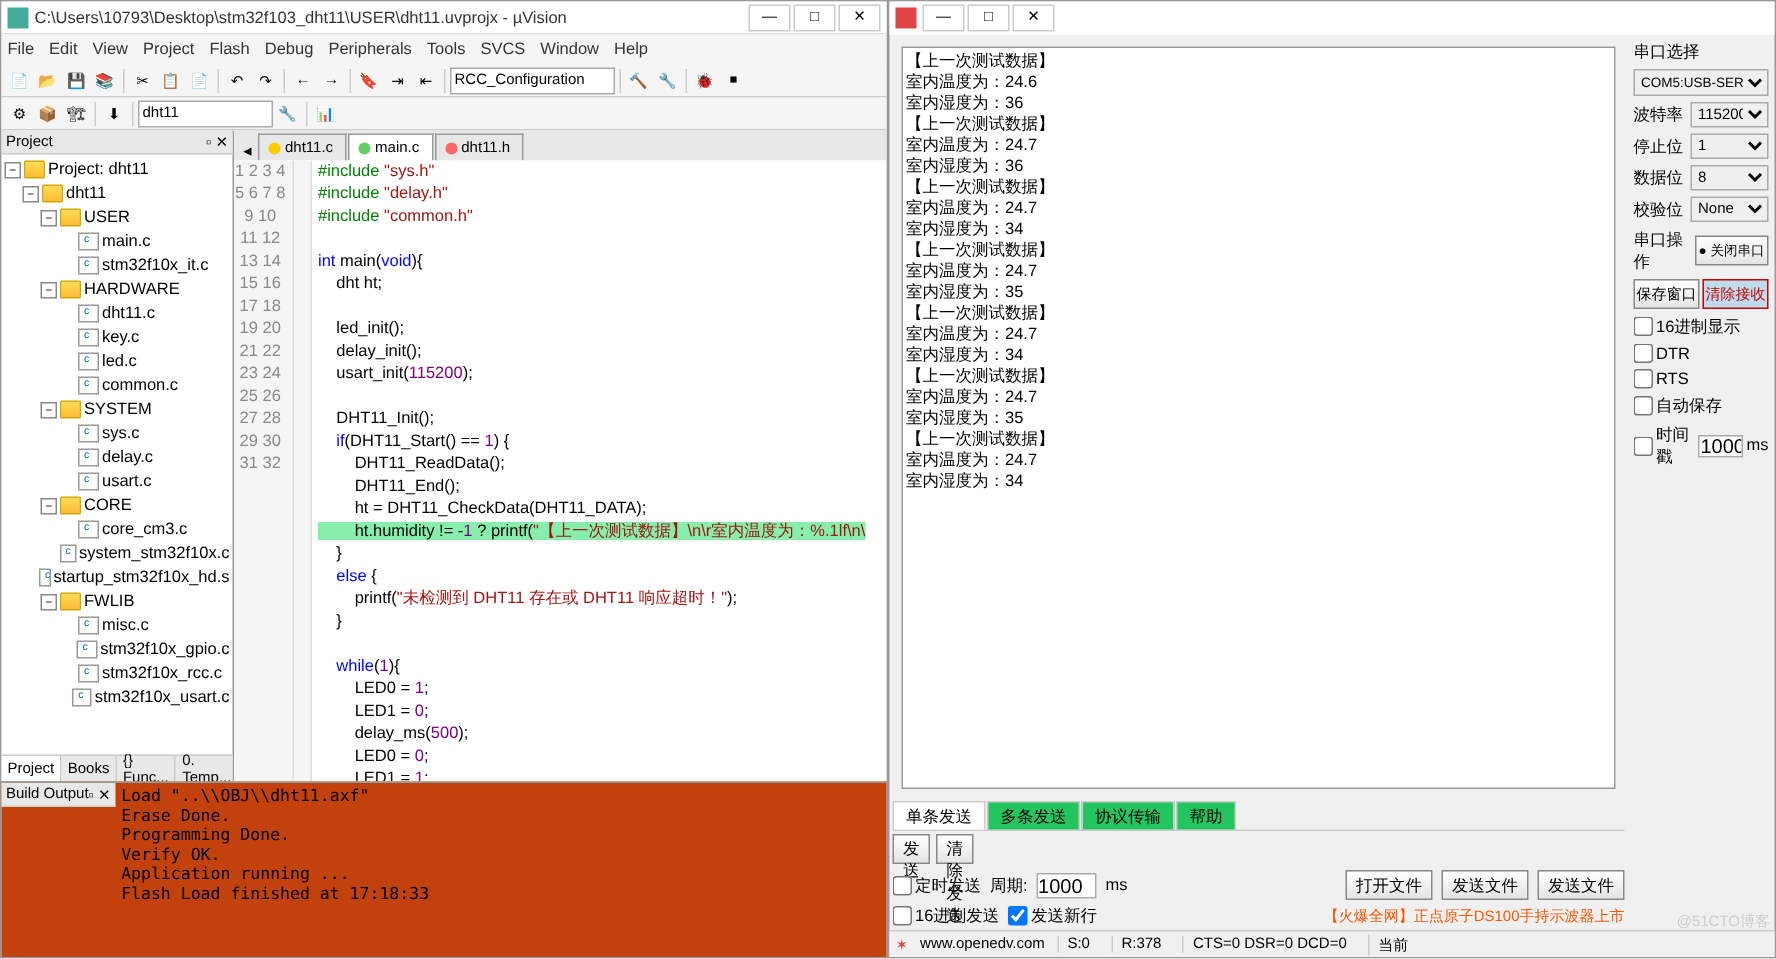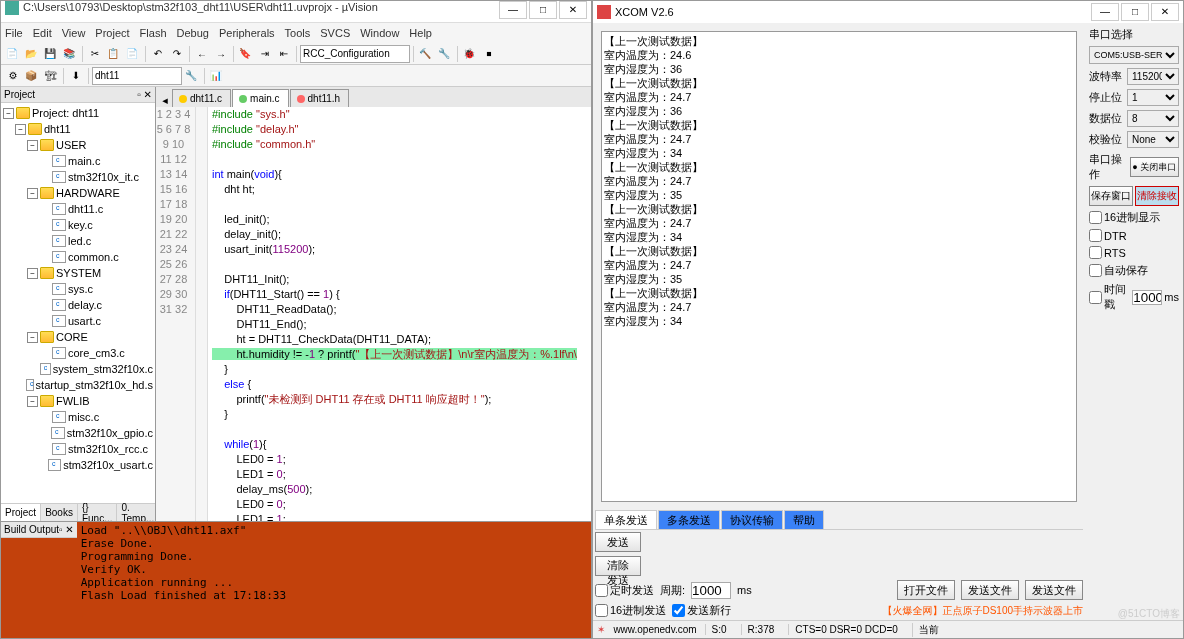--- a/index.html
+++ b/index.html
@@ -1,19 +1,19 @@
 <!DOCTYPE html>
 <html><head>
 <meta charset="utf-8">
 <style>
 *{box-sizing:border-box;margin:0;padding:0;font-family:"Microsoft YaHei",Arial,sans-serif}
 body{width:1184px;height:639px;overflow:hidden;font-size:11px;background:#fff;position:relative}
 .app{position:absolute;top:0;left:0;display:flex}
 .uvision{width:592px;height:639px;border:1px solid #999;display:flex;flex-direction:column;background:#f0f0f0}
-.titlebar{height:22px;background:#fff;display:flex;padding:0 4px;border-bottom:1px solid #ddd}
+.titlebar{height:22px;background:#fff;display:flex;align-items:center;padding:0 4px;border-bottom:1px solid #ddd}
 .titlebar .icon{width:14px;height:14px;background:#4a9;margin-right:4px}
 .titlebar .title{flex:1;font-size:11px;color:#333}
 .winbtns{display:flex;gap:2px}
 .winbtn{width:28px;height:18px;border:1px solid #ccc;background:#fff;text-align:center;line-height:16px;font-size:10px}
 .winbtn.close{background:#fff}
 .menubar{height:20px;background:#f5f5f5;display:flex;align-items:center;padding:0 4px;gap:10px;font-size:11px;color:#333}
 .toolbar{height:22px;background:#f5f5f5;border-bottom:1px solid #ccc;display:flex;align-items:center;padding:0 3px;gap:1px}
 .tbtn{width:18px;height:18px;border:1px solid transparent;display:flex;align-items:center;justify-content:center;font-size:10px}
 .tbsep{width:1px;height:16px;background:#ccc;margin:0 2px}
 .combo{height:18px;border:1px solid #aaa;background:#fff;font-size:10px;padding:0 2px;display:flex;align-items:center}
@@ -49,36 +49,36 @@
 .build-panel{height:117px;border-top:1px solid #999;display:flex;flex-direction:row;background:#c2410c}
 .build-out{flex:1;font-family:Consolas,monospace;font-size:11px;padding:2px 4px;overflow:hidden;white-space:pre}
 .statusbar{height:18px;background:#f0f0f0;border-top:1px solid #ccc;display:flex;align-items:center;padding:0 4px;font-size:10px;justify-content:center}
 .xcom{width:592px;height:639px;border:1px solid #999;background:#f0f0f0;display:flex;flex-direction:column}
 .xcom-title{height:22px;background:#fff;display:flex;align-items:center;padding:0 4px}
 .xcom-title .icon{width:14px;height:14px;background:#d44;margin-right:4px}
 .xcom-body{flex:1;display:flex;overflow:hidden}
 .xcom-left{flex:1;display:flex;flex-direction:column}
 .rx-area{flex:1;background:#fff;border:1px solid #999;margin:8px;font-size:11px;padding:2px;overflow:hidden;line-height:14px}
 .xcom-tabs{height:20px;display:flex;border-bottom:1px solid #ccc;margin:0 2px;font-size:11px}
-.xcom-tab{padding:2px 8px;border:1px solid #ccc;border-bottom:none;background:#3b82f6;margin-right:1px}
+.xcom-tab{padding:2px 8px;border:1px solid #ccc;border-bottom:none;background:#22c55e;margin-right:1px}
 .xcom-tab.active{background:#fff}
 .tx-area{height:58px;background:#fff;border:1px solid #999;margin:2px;font-size:11px;padding:2px}
 .tx-controls{margin:2px;display:flex;flex-direction:column;gap:3px;font-size:11px}
 .tx-row{display:flex;align-items:center;gap:6px}
 .xcom-right{width:98px;padding:4px;font-size:11px;display:flex;flex-direction:column;gap:4px}
 .cfg-row{display:flex;align-items:center;justify-content:space-between;gap:2px}
 .cfg-row select,.cfg-row input{width:52px;height:17px;font-size:10px;border:1px solid #aaa}
 .btn{border:1px solid #888;background:linear-gradient(#fff,#e4e4e4);padding:1px 6px;font-size:11px;height:20px}
 .btn.red{color:#c00;border-color:#c00}
 .chk{display:flex;align-items:center;gap:2px}
 .xcom-status{height:18px;background:#f0f0f0;border-top:1px solid #ccc;display:flex;align-items:center;font-size:10px;padding:0 4px;gap:8px}
 .xcom-status .seg{border-left:1px solid #ccc;padding:0 6px}
 .watermark{position:absolute;right:4px;bottom:18px;color:#ccc;font-size:10px}
 .banner{color:#f50;font-size:10px}
-.side-btns{width:50px;display:flex;flex-direction:column;gap:4px;padding:2px}
+.side-btns{width:50px;display:flex;flex-direction:row;gap:4px;padding:2px}
 </style>
 </head>
 <body>
 
 <div class="app">
 
 <div class="uvision">
   <div class="titlebar">
     <div class="icon"></div>
     <div class="title">C:\Users\10793\Desktop\stm32f103_dht11\USER\dht11.uvprojx - µVision</div>
@@ -382,21 +382,20 @@
 Programming Done.
 Verify OK.
 Application running ...
 Flash Load finished at 17:18:33</div>
   </div>
 </div>
 
 <div class="xcom">
   <div class="xcom-title">
     <div class="icon"></div>
-    <div class="title" style="flex:1">XCOM V2.6</div>
     <div class="winbtns">
       <div class="winbtn">—</div>
       <div class="winbtn">□</div>
       <div class="winbtn">✕</div>
     </div>
   </div>
   <div class="xcom-body">
     <div class="xcom-left">
       <div class="rx-area" id="xc-rx">【上一次测试数据】<br>室内温度为：24.6<br>室内湿度为：36<br>【上一次测试数据】<br>室内温度为：24.7<br>室内湿度为：36<br>【上一次测试数据】<br>室内温度为：24.7<br>室内湿度为：34<br>【上一次测试数据】<br>室内温度为：24.7<br>室内湿度为：35<br>【上一次测试数据】<br>室内温度为：24.7<br>室内湿度为：34<br>【上一次测试数据】<br>室内温度为：24.7<br>室内湿度为：35<br>【上一次测试数据】<br>室内温度为：24.7<br>室内湿度为：34<br></div>
       <div class="xcom-tabs" id="xc-tabs">

